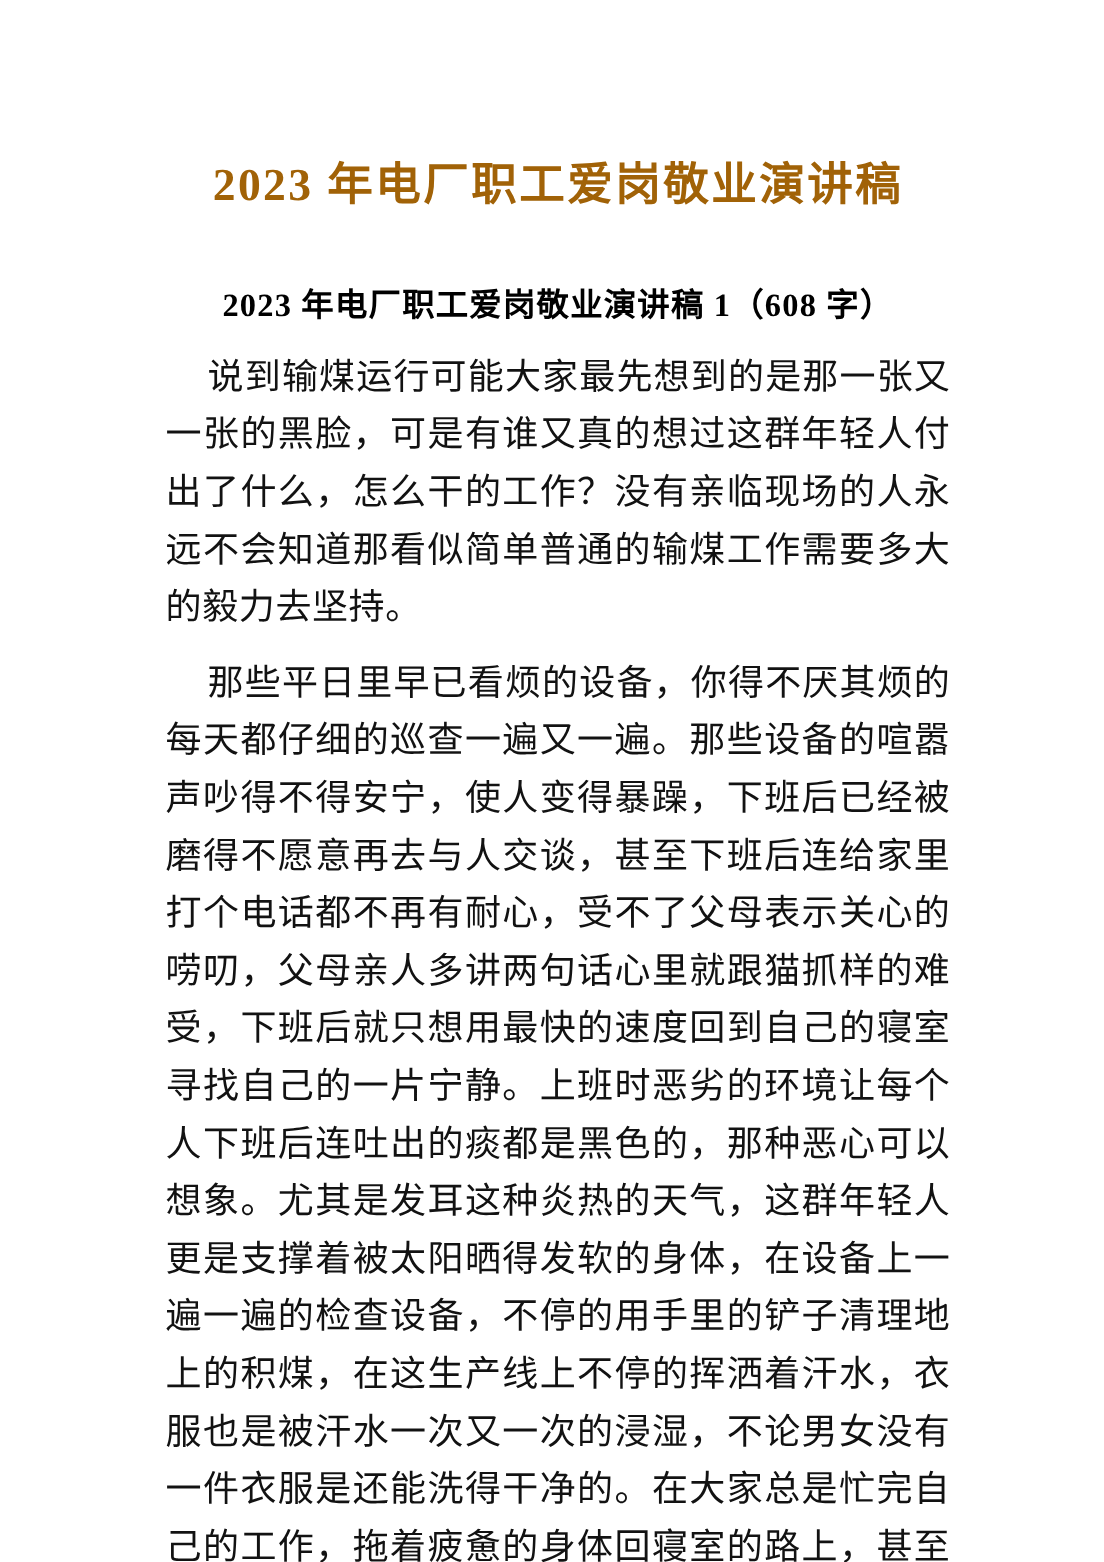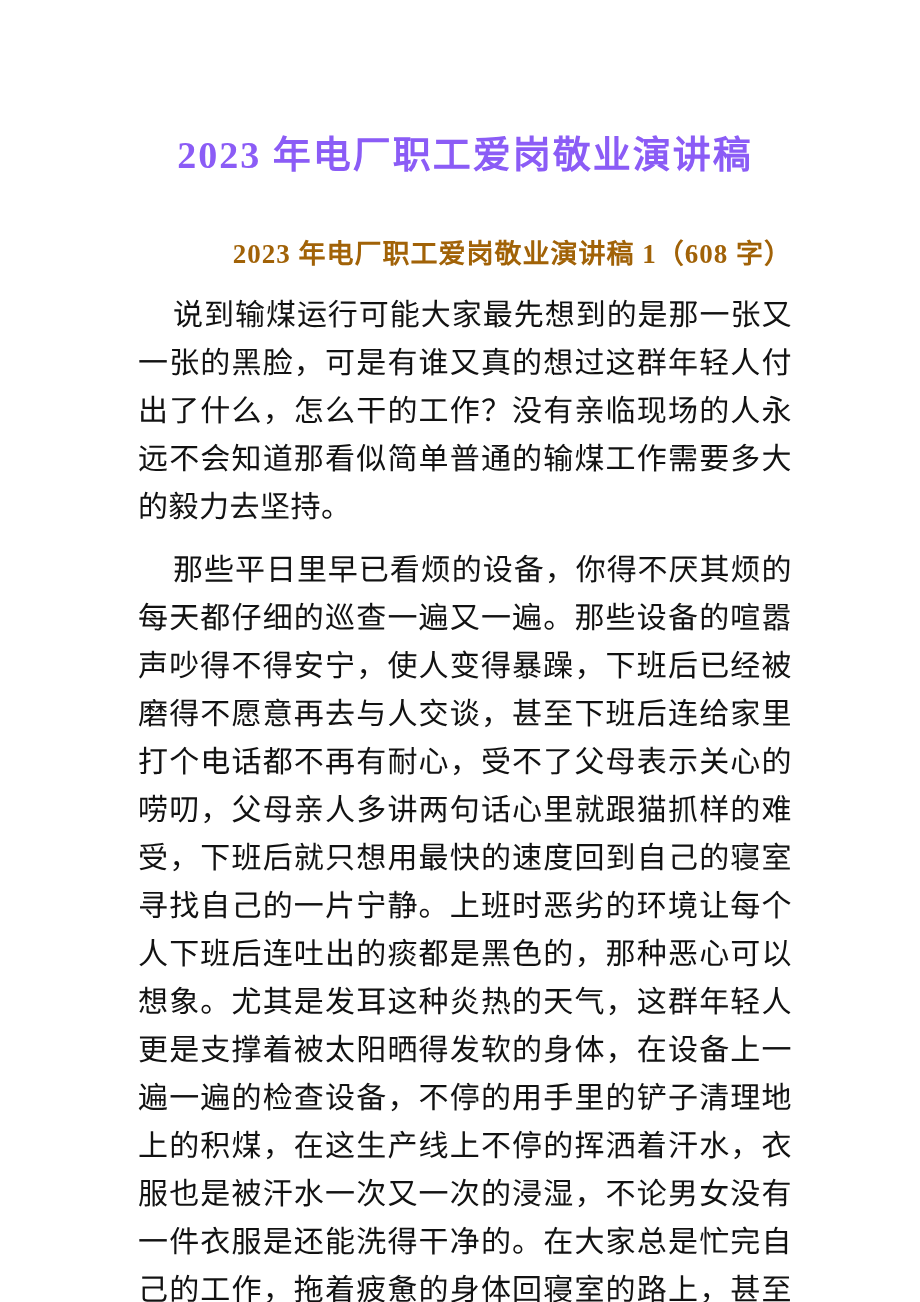--- a/index.html
+++ b/index.html
@@ -20,31 +20,31 @@
     padding: 0 128px 0 138px;
     background: #ffffff;
   }
   .doc-title {
     margin: 132px 0 0 0;
     font-size: 38px;
     line-height: 47px;
     font-weight: bold;
     letter-spacing: 2px;
     text-align: center;
-    color: #8b5cf6;
+    color: #a16207;
     white-space: nowrap;
   }
   .doc-subtitle {
     margin: 56px 0 0 0;
     font-size: 27px;
     line-height: 38px;
     font-weight: bold;
     letter-spacing: 1px;
-    text-align: right;
-    color: #a16207;
+    text-align: center;
+    color: #000000;
     white-space: nowrap;
   }
   .doc-body p {
     margin: 15px 0 0 0;
     font-size: 30px;
     line-height: 48px;
     color: #121212;
     text-align: justify;
     text-indent: 35px;
     letter-spacing: 0.5px;

